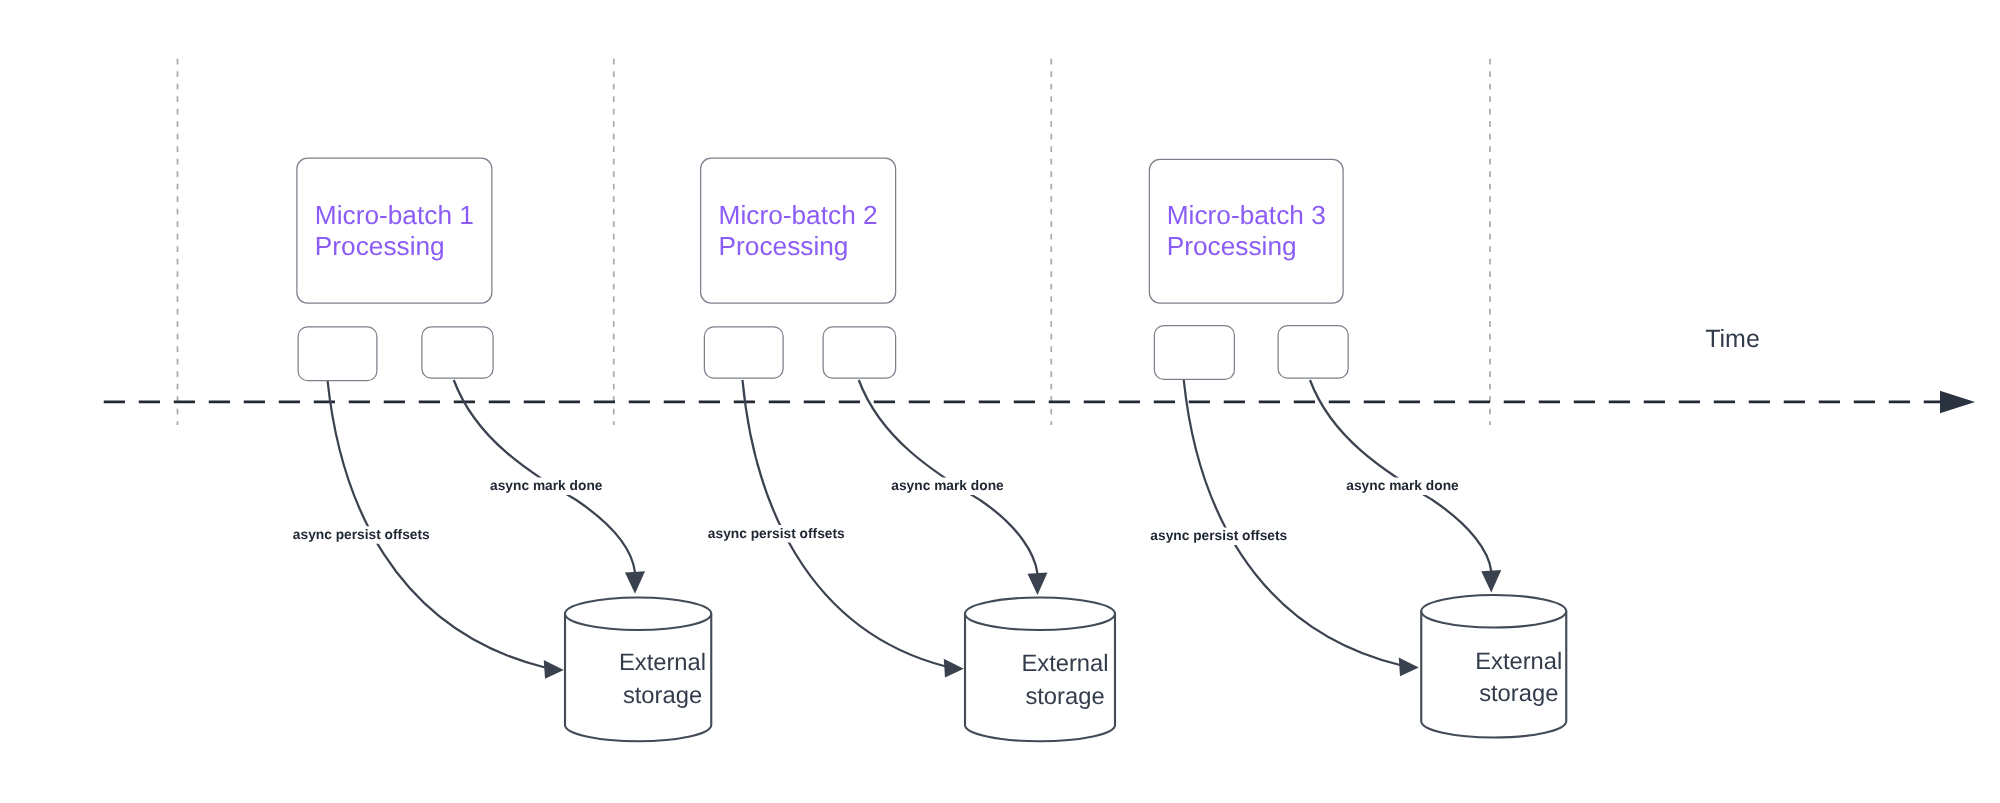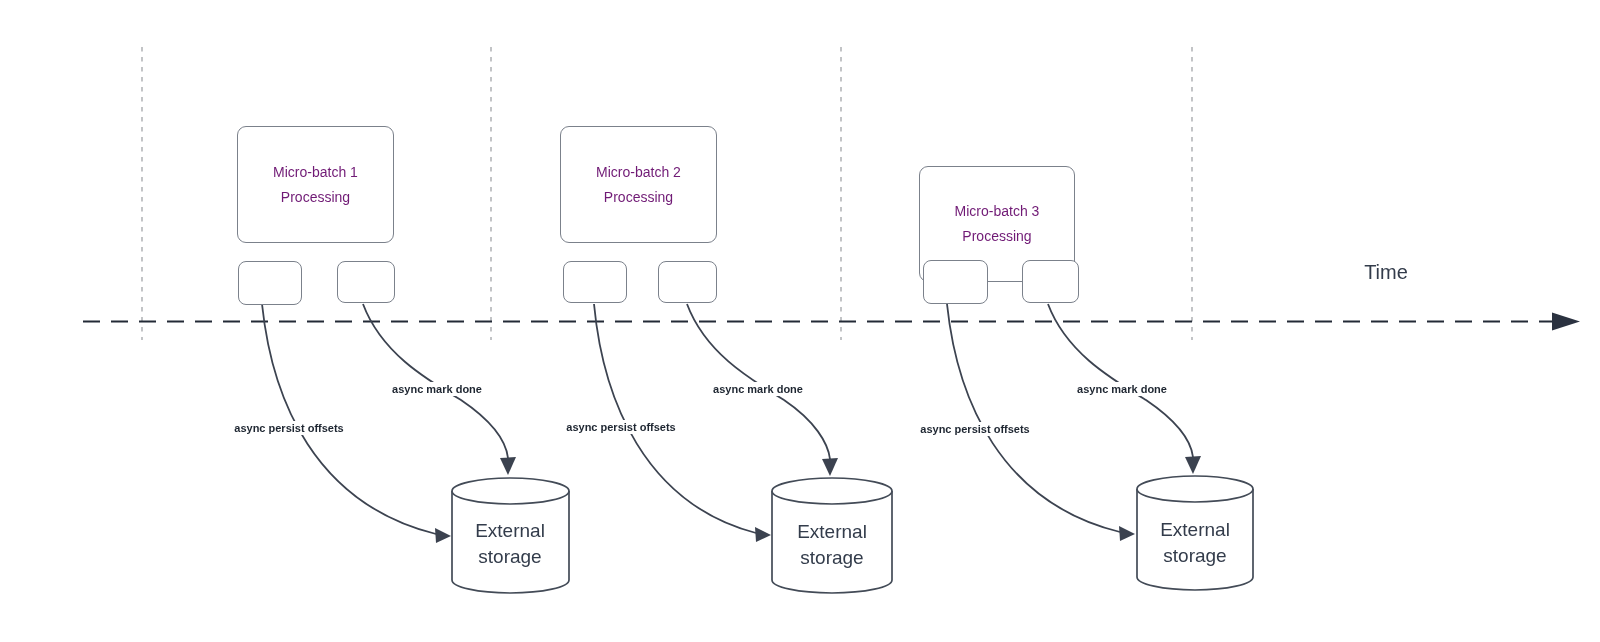--- a/index.html
+++ b/index.html
@@ -13,23 +13,22 @@
   #shapes{position:absolute;left:0;top:0;}
   .node{
     position:absolute;
     background:#ffffff;
     border:1.6px solid #7b818b;
     border-radius:9px;
     display:flex;align-items:center;justify-content:center;
     box-sizing:border-box;
   }
   .node-title{
-    text-align:center;
-    font-size:14px;line-height:25px;
-    color:#701a75;
+    font-size:21px;line-height:25px;
+    color:#8b5cf6;
   }
   .subbox{
     position:absolute;
     background:#ffffff;
     border:1.5px solid #7b818b;
     border-radius:8px;
     box-sizing:border-box;
   }
   .edge-label{
     position:absolute;
@@ -39,20 +38,21 @@
     font-size:11px;font-weight:700;
     color:#1e2631;
     white-space:nowrap;
   }
   .storage-label{
     position:absolute;
     transform:translate(-50%,-50%);
     text-align:center;
     font-size:19px;line-height:26px;
     color:#333c4b;
+    margin-left:20px;
   }
   .time-label{
     position:absolute;
     transform:translate(-50%,-50%);
     font-size:20px;
     color:#333c4b;
   }
   .line{display:block;}
 </style>
 </head>
@@ -133,21 +133,21 @@
   </div>
   <div class="subbox" style="left:563px;top:261px;width:64px;height:42px;"></div>
   <div class="subbox" style="left:658px;top:261px;width:59px;height:42px;"></div>
   <div class="edge-label" style="left:621px;top:427px;">async persist offsets</div>
   <div class="edge-label" style="left:758px;top:389px;">async mark done</div>
   <div class="storage-label" style="left:832px;top:545px;">
     <span class="line">External</span>
     <span class="line">storage</span>
   </div>
 
-  <div class="node" style="left:919px;top:127px;width:156px;height:116px;margin-top:39px;">
+  <div class="node" style="left:919px;top:127px;width:156px;height:116px;">
     <div class="node-title">
       <span class="line">Micro-batch 3</span>
       <span class="line">Processing</span>
     </div>
   </div>
   <div class="subbox" style="left:923px;top:260px;width:65px;height:44px;"></div>
   <div class="subbox" style="left:1022px;top:260px;width:57px;height:43px;"></div>
   <div class="edge-label" style="left:975px;top:429px;">async persist offsets</div>
   <div class="edge-label" style="left:1122px;top:389px;">async mark done</div>
   <div class="storage-label" style="left:1195px;top:543px;">

